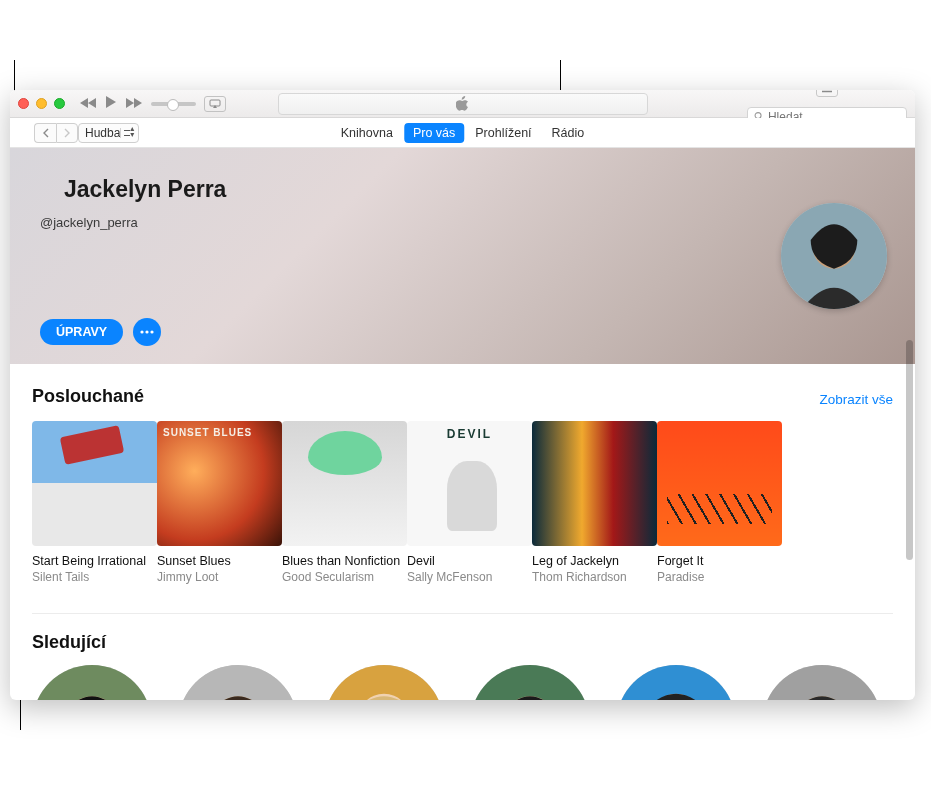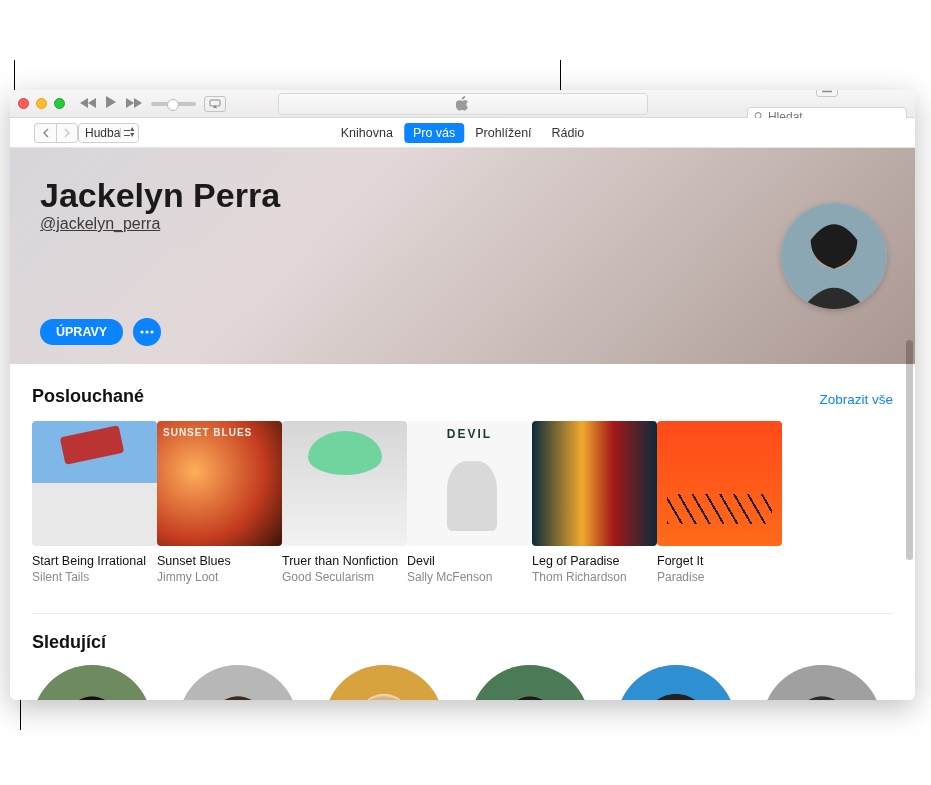--- a/index.html
+++ b/index.html
@@ -97,22 +97,22 @@
   .store-tab { margin-left:auto; font-size:12.5px; color:#333; padding:3px 6px; position:absolute; left: calc(50% + 142px); margin-top: 45px; }
 
   
   .profile-header {
     height: 216px;
     background: linear-gradient(135deg, #d8d6db 0%, #e3d8d8 35%, #c4b6b2 70%, #a99690 100%);
     position:relative;
     padding: 28px 30px 20px 30px;
     color:#222;
   }
-  .profile-name { font-size: 34px; font-weight:700; color:#1a1a1a; }
-  .profile-handle { font-size: 16px; color:#3a3a3a; margin-top:0;text-decoration:underline; }
+  .profile-name { font-size: 23px; font-weight:700; color:#1a1a1a;margin-left:24px; }
+  .profile-handle { font-size: 13px; color:#3a3a3a; margin-top:12px; }
   .profile-actions { position:absolute; bottom:18px; left:30px; display:flex; gap:10px; align-items:center; }
   .btn-pill { background:#0a84ff; color:#fff; border:none; border-radius:14px; height:26px; padding:0 16px; font-size:12.5px; font-weight:600; cursor:pointer; }
   .btn-more { width:28px; height:28px; border-radius:50%; background:#0a84ff; color:#fff; display:flex; align-items:center; justify-content:center; cursor:pointer; font-weight:700; font-size:16px; letter-spacing:1px; }
   .avatar {
     position:absolute; right:28px; top:50%; transform:translateY(-50%);
     width:106px; height:106px; border-radius:50%; background:#ccc; overflow:hidden;
     box-shadow: 0 2px 6px rgba(0,0,0,0.2);
     display:flex; align-items:center; justify-content:center;
   }
 
@@ -271,31 +271,31 @@
         <div class="alb-title">Start Being Irrational</div>
         <div class="alb-artist">Silent Tails</div>
       </div>
       <div class="album">
         <div class="cover c1"></div>
         <div class="alb-title">Sunset Blues</div>
         <div class="alb-artist">Jimmy Loot</div>
       </div>
       <div class="album">
         <div class="cover c2"></div>
-        <div class="alb-title">Truer than Nonfiction</div>
+        <div class="alb-title">Blues than Nonfiction</div>
         <div class="alb-artist">Good Secularism</div>
       </div>
       <div class="album">
         <div class="cover c3"></div>
         <div class="alb-title">Devil</div>
         <div class="alb-artist">Sally McFenson</div>
       </div>
       <div class="album">
         <div class="cover c4"></div>
-        <div class="alb-title">Leg of Paradise</div>
+        <div class="alb-title">Leg of Jackelyn</div>
         <div class="alb-artist">Thom Richardson</div>
       </div>
       <div class="album">
         <div class="cover c5"></div>
         <div class="alb-title">Forget It</div>
         <div class="alb-artist">Paradise</div>
       </div>
     </div>
 
     <div class="sec2">

